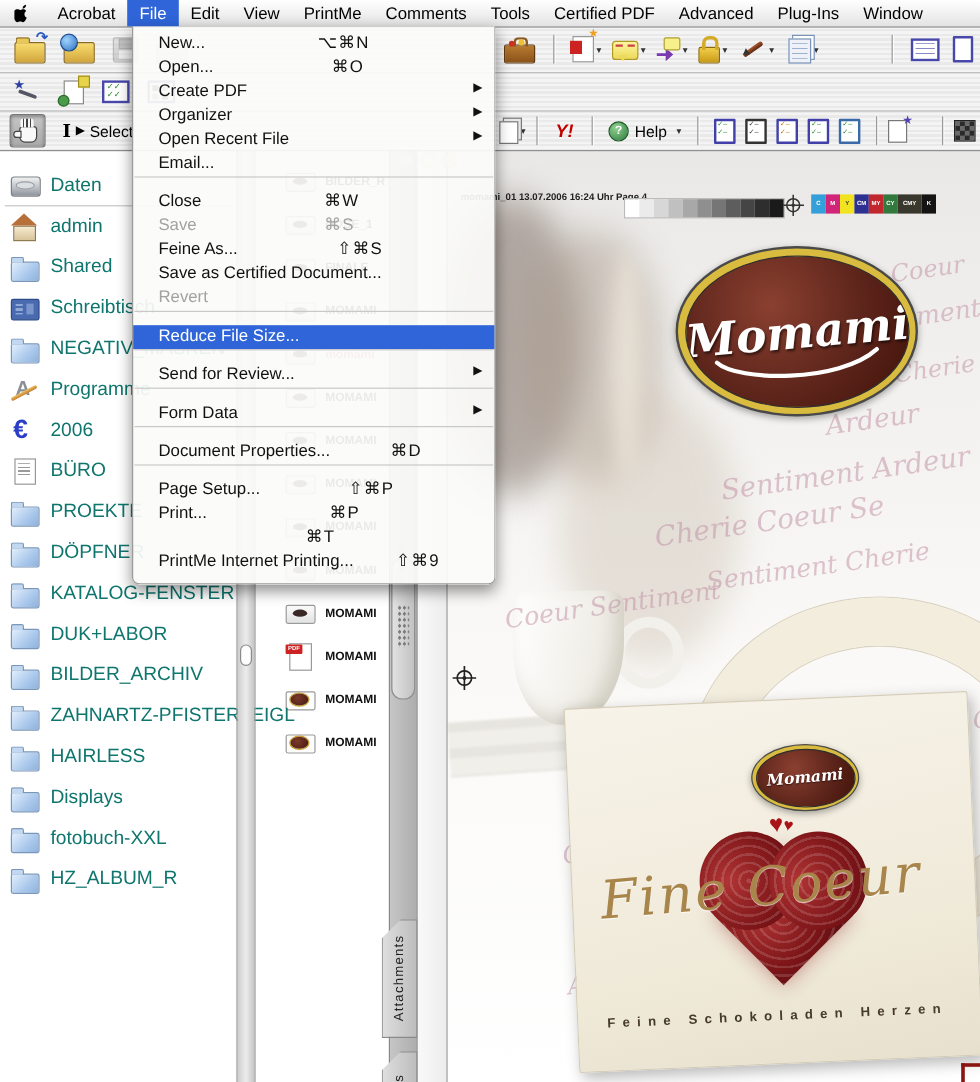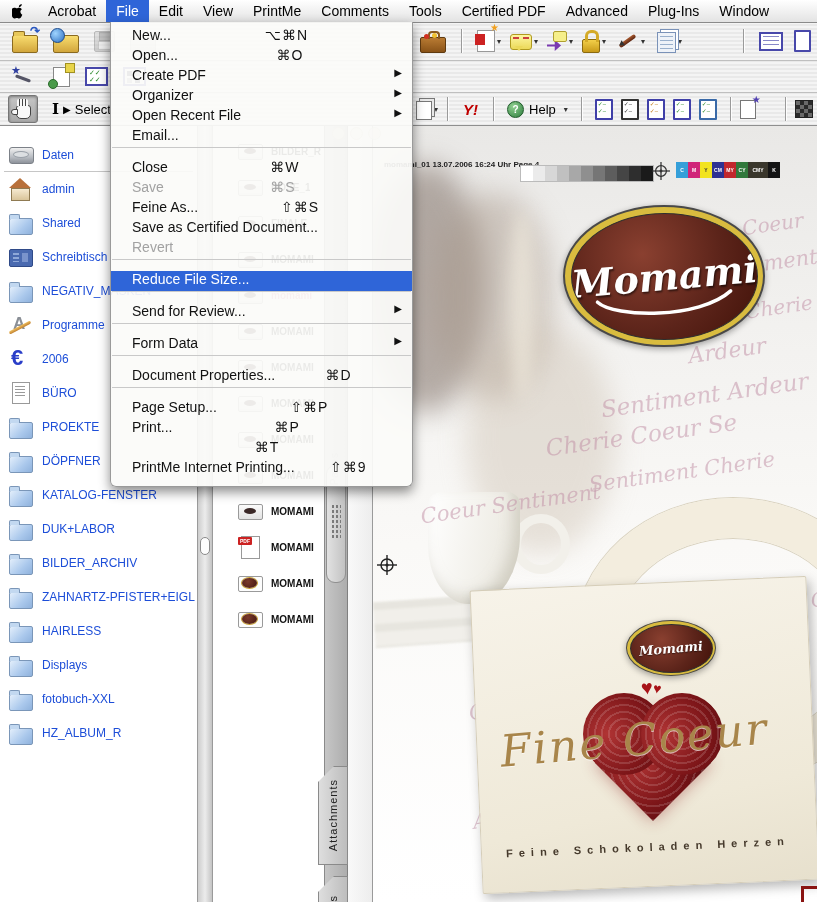--- a/index.html
+++ b/index.html
@@ -96,21 +96,21 @@
   .t-doccheck.c4::before{color:#2a8a2a}
   .t-doccheck.c5{border-color:#3a6aa8}.t-doccheck.c5::before{color:#2a8a2a}
   .t-docstar{width:14px;height:17px;background:#fff;border:1px solid #777}
   .t-docstar::after{content:"★";position:absolute;right:-6px;top:-7px;color:#5040b0;font-size:10px}
   .t-grid{width:16px;height:16px;background:repeating-conic-gradient(#2a2a2a 0 25%,#6a6a6a 0 50%) 0 0/8px 8px;border:1px solid #222}
   
   .sidebar{position:absolute;left:0;top:138px;width:197px;z-index:2;background:transparent}
   .sidebar-bg{position:absolute;left:0;top:125px;width:197px;height:777px;background:#fff;z-index:1}
   .side-item{display:flex;align-items:center;height:34px;padding-left:8px;gap:8px}
   .side-ic{width:26px;height:24px;position:relative;flex:0 0 26px}
-  .side-label{font-size:12px;color:#1d4ed8;white-space:nowrap}
+  .side-label{font-size:16px;color:#0f766e;white-space:nowrap}
   .ic-folder::before{content:"";position:absolute;left:1px;top:7px;width:22px;height:15px;border-radius:2px;
       background:linear-gradient(135deg,#e2eefb 0%,#aac8ec 60%,#8fb2dc 100%);border:1px solid #7a96b8}
   .ic-folder::after{content:"";position:absolute;left:1px;top:3px;width:9px;height:4px;background:#c2d8f0;border:1px solid #7a96b8;border-bottom:none;border-radius:2px 2px 0 0}
   .ic-disk::before{content:"";position:absolute;left:1px;top:4px;width:23px;height:15px;border-radius:3px;
       background:linear-gradient(#f0f0f0,#b9bdc3 60%,#8e939b);border:1px solid #7c8188}
   .ic-disk::after{content:"";position:absolute;left:5px;top:8px;width:14px;height:5px;border-radius:50%;background:#dcdfe2;border:1px solid #9aa0a8}
   .ic-home::before{content:"";position:absolute;left:3px;top:11px;width:17px;height:11px;background:linear-gradient(#f6ead0,#d9c49a);border:1px solid #8f7a52}
   .ic-home::after{content:"";position:absolute;left:1px;top:1px;border:11px solid transparent;border-bottom:10px solid #b8703a;border-top:none}
   .ic-desktop::before{content:"";position:absolute;left:1px;top:4px;width:22px;height:16px;background:#4a6ab0;border:1px solid #2f4a88;border-radius:2px}
   .ic-desktop::after{content:"";position:absolute;left:5px;top:8px;width:6px;height:9px;

